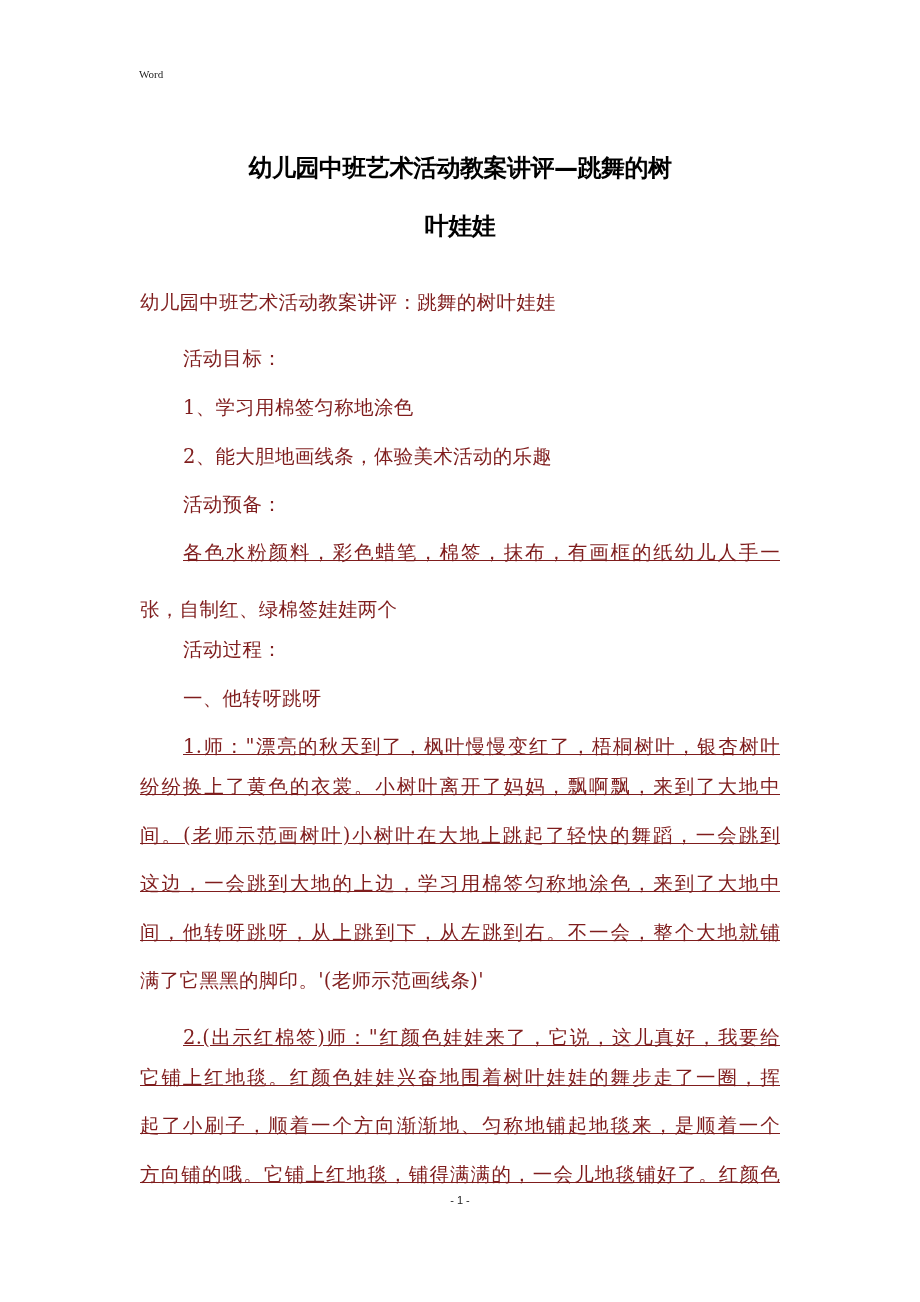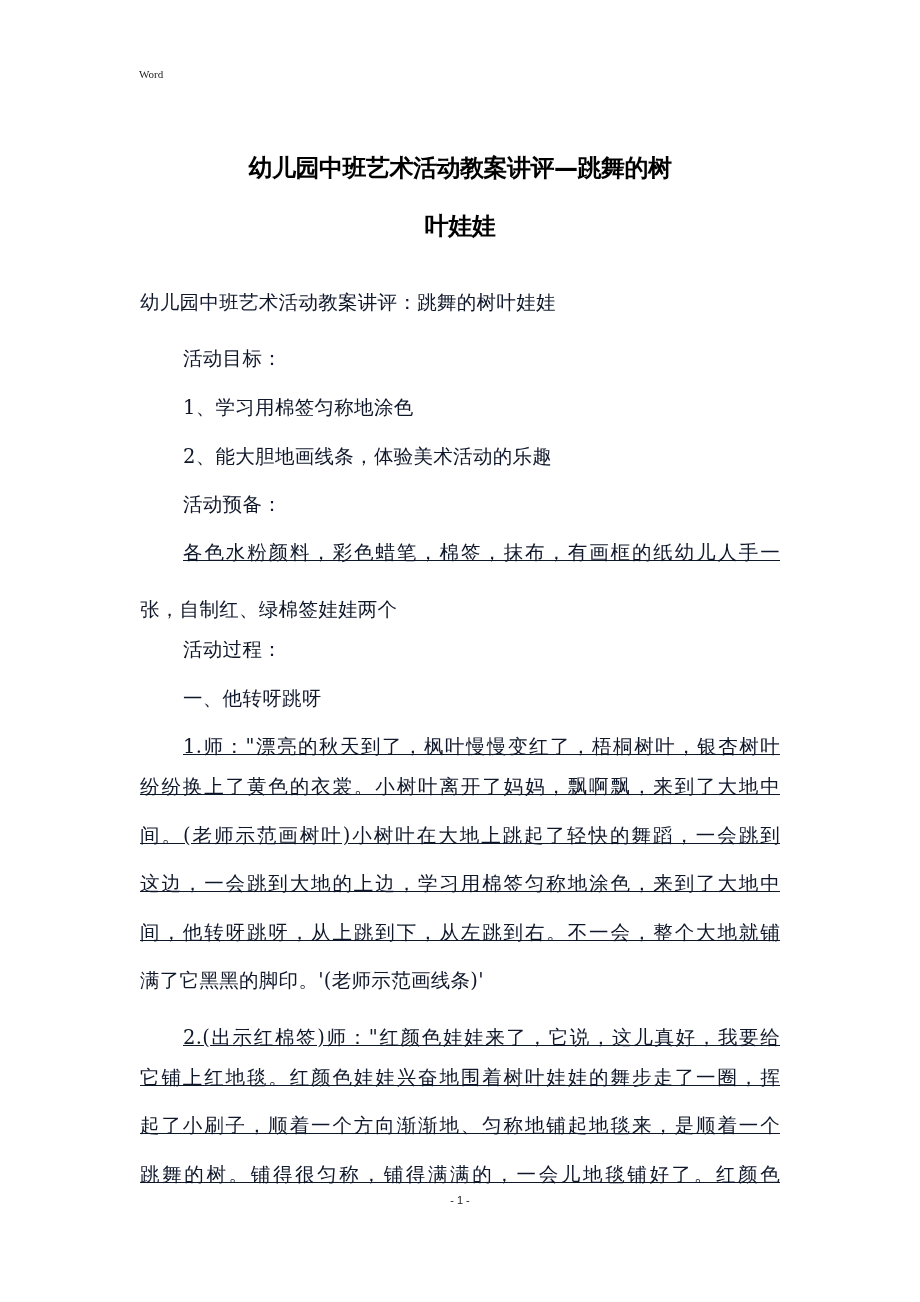--- a/index.html
+++ b/index.html
@@ -6,21 +6,21 @@
     body { width: 920px; height: 1302px; position: relative; overflow: hidden;
            font-family: "DejaVu Serif", "Liberation Serif", serif; color: #111; }
     .header-label { position: absolute; left: 139px; top: 68px; font-family: Liberation Serif, serif;
                     font-size: 11px; color: #222; }
     .title { position: absolute; left: 140px; width: 640px; text-align: center;
              font-family: "DejaVu Sans", "Liberation Sans", sans-serif; font-size: 24px; font-weight: bold;
              line-height: 56px; color: #000; letter-spacing: -0.5px; }
     .t1 { top: 140px; }
     .t2 { top: 198px; }
     .line { position: absolute; left: 140px; width: 640px; font-size: 19.5px; line-height: 30px;
-            white-space: nowrap; color: #0f172a; letter-spacing: 0.3px; }
+            white-space: nowrap; color: #7f1d1d; letter-spacing: 0.3px; }
     .indent { left: 183px; width: 597px; margin-top: 8px; }
     .justify { text-align: justify; text-align-last: justify; text-decoration: underline; }
     .footer-page { position: absolute; left: 0; width: 920px; top: 1194px; text-align: center;
                    font-family: "Liberation Sans", "DejaVu Sans", sans-serif; font-size: 11px; color: #222; }
   </style>
 </head>
 <body>
 
 <div class="header-label">Word</div>
 
@@ -41,16 +41,16 @@
   <div class="line indent" style="top:676px">一、他转呀跳呀</div>
   <div class="line indent justify" style="top:724px">1.师："漂亮的秋天到了，枫叶慢慢变红了，梧桐树叶，银杏树叶</div>
   <div class="line justify" style="top:772px">纷纷换上了黄色的衣裳。小树叶离开了妈妈，飘啊飘，来到了大地中</div>
   <div class="line justify" style="top:821px">间。(老师示范画树叶)小树叶在大地上跳起了轻快的舞蹈，一会跳到</div>
   <div class="line justify" style="top:869px">这边，一会跳到大地的上边，学习用棉签匀称地涂色，来到了大地中</div>
   <div class="line justify" style="top:918px">间，他转呀跳呀，从上跳到下，从左跳到右。不一会，整个大地就铺</div>
   <div class="line" style="top:966px">满了它黑黑的脚印。'(老师示范画线条)'</div>
   <div class="line indent justify" style="top:1015px">2.(出示红棉签)师："红颜色娃娃来了，它说，这儿真好，我要给</div>
   <div class="line justify" style="top:1063px">它铺上红地毯。红颜色娃娃兴奋地围着树叶娃娃的舞步走了一圈，挥</div>
   <div class="line justify" style="top:1111px">起了小刷子，顺着一个方向渐渐地、匀称地铺起地毯来，是顺着一个</div>
-  <div class="line justify" style="top:1160px">跳舞的树。铺得很匀称，铺得满满的，一会儿地毯铺好了。红颜色</div>
+  <div class="line justify" style="top:1160px">方向铺的哦。它铺上红地毯，铺得满满的，一会儿地毯铺好了。红颜色</div>
 </div>
 
 <div class="footer-page">- 1 -</div>
 
 </body></html>

